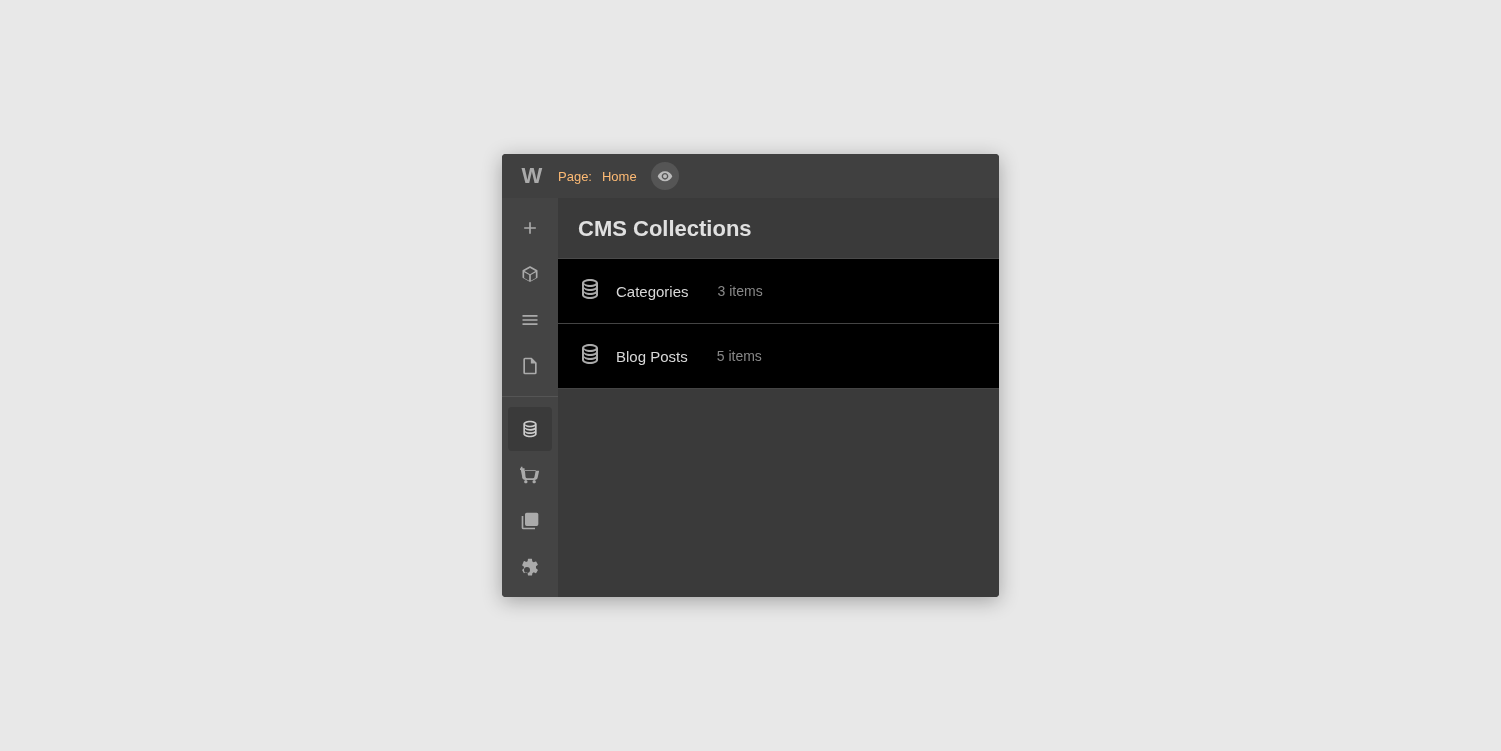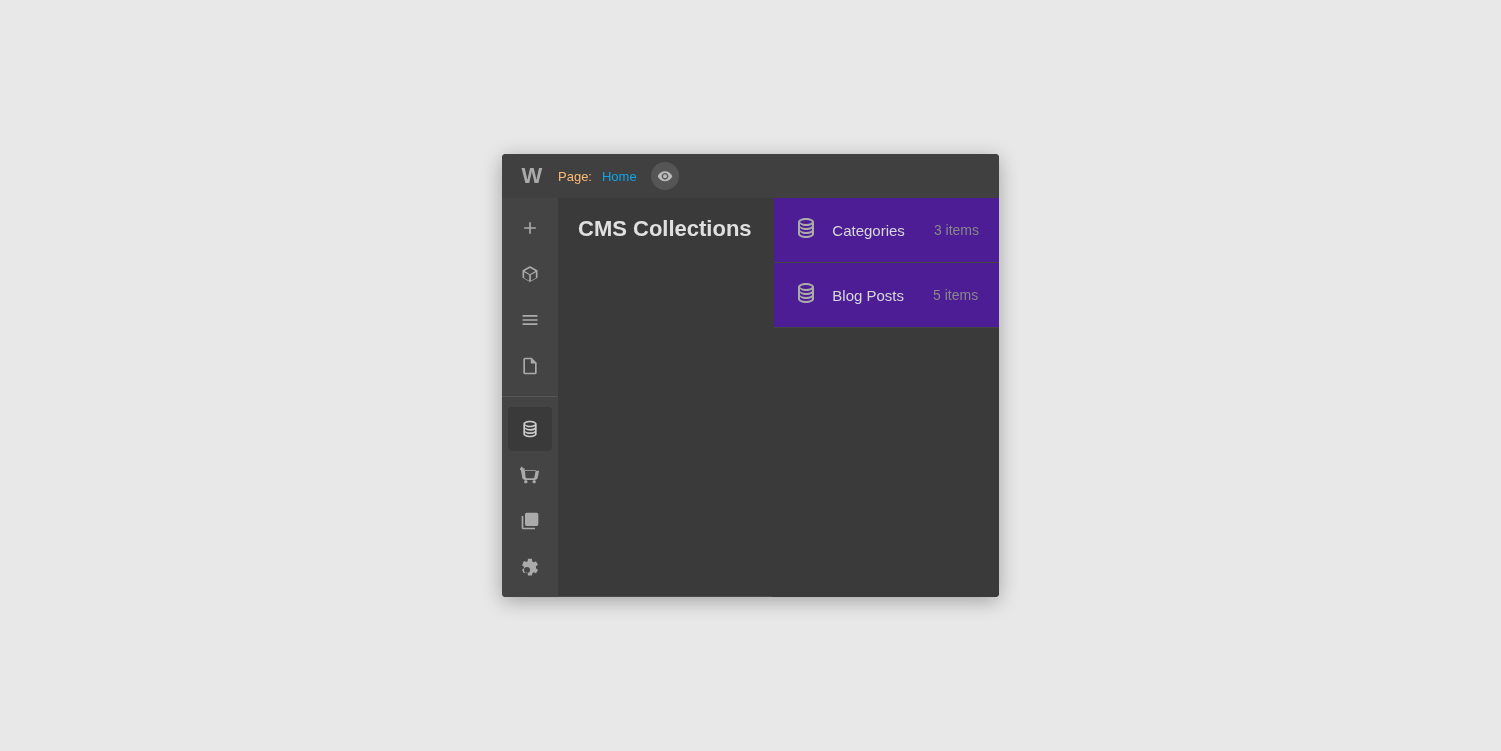--- a/index.html
+++ b/index.html
@@ -41,21 +41,21 @@
       width: 32px;
       text-align: center;
     }
 
     .page-label {
       color: #fdba74;
       font-size: 13px;
     }
 
     .page-name {
-      color: #0ea5e9;
+      color: #fdba74;
       font-size: 13px;
       font-weight: 500;
     }
 
     .eye-icon-btn {
       background: #555;
       border: none;
       border-radius: 50%;
       width: 28px;
       height: 28px;
@@ -127,22 +127,21 @@
     .rail-btn.active {
       background: #3a3a3a;
       color: #ddd;
     }
 
     
     .cms-panel {
       flex: 1;
       background: #3a3a3a;
       display: flex;
-      flex-direction: row;
-      justify-content: space-between;
+      flex-direction: column;
     }
 
     .cms-header {
       padding: 18px 20px 16px;
       border-bottom: 1px solid #4a4a4a;
     }
 
     .cms-title {
       color: #e0e0e0;
       font-size: 22px;
@@ -154,21 +153,21 @@
       flex-direction: column;
     }
 
     .collection-item {
       display: flex;
       align-items: center;
       gap: 14px;
       padding: 18px 20px;
       border-bottom: 1px solid #444;
       cursor: pointer;
-      background: #4c1d95;
+      background: #000000;
     }
 
     
     .cylinder-icon svg {
       width: 24px;
       height: 24px;
     }
 
     .collection-name {
       color: #d8d8d8;

